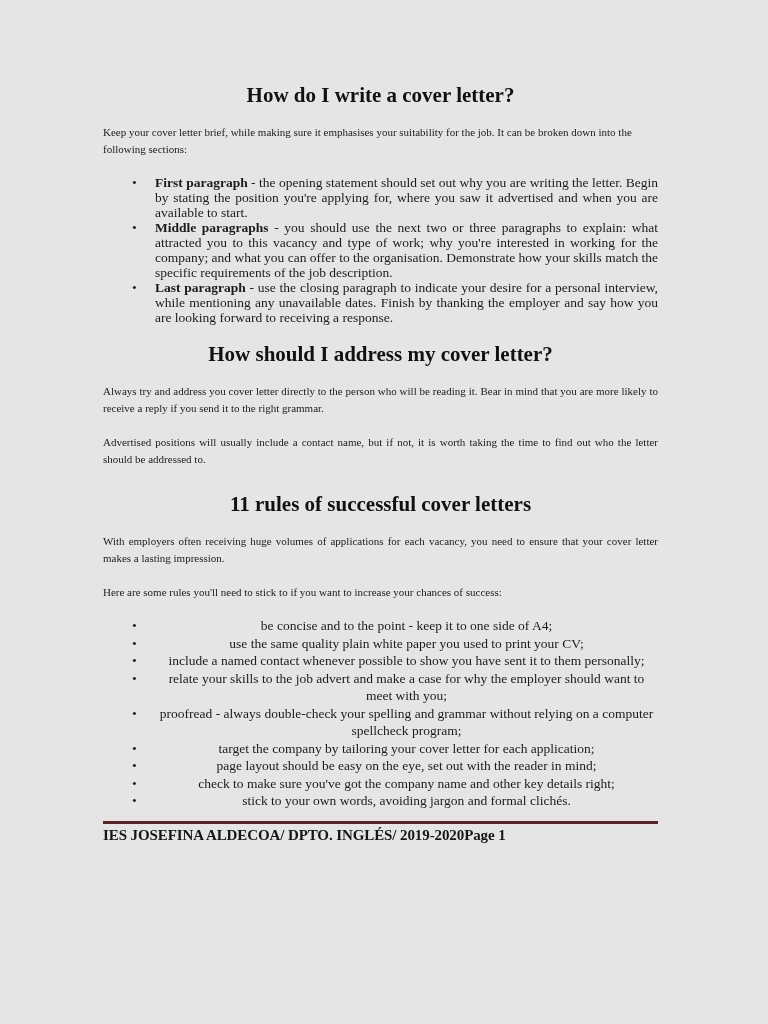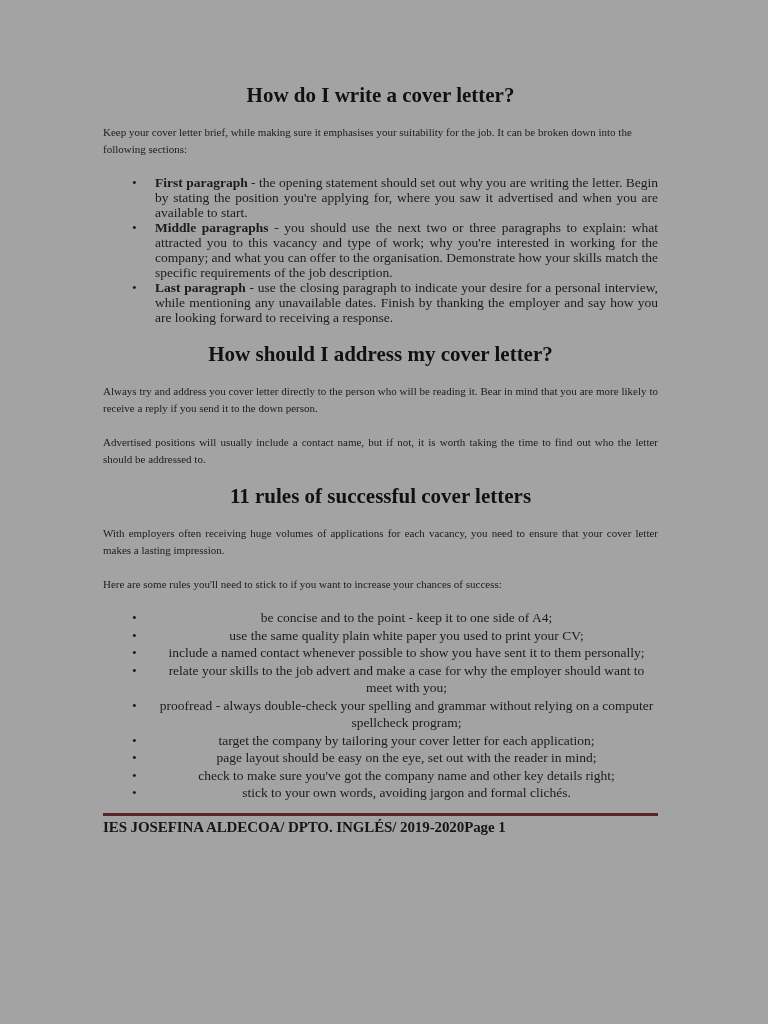--- a/index.html
+++ b/index.html
@@ -4,39 +4,39 @@
 <style>
   html, body {
     margin: 0;
     padding: 0;
     background: #ffffff;
   }
   .page {
     position: relative;
     width: 768px;
     height: 1024px;
-    background: #a3a3a3;
+    background: #e5e5e5;
     font-family: "Liberation Serif", serif;
     color: #1b1b1b;
     overflow: hidden;
   }
   .content {
     box-sizing: border-box;
     padding: 82px 110px 0 103px;
   }
   h1 {
     font-size: 21px;
     line-height: 26px;
     font-weight: bold;
     text-align: center;
     margin: 0;
     color: #111111;
   }
   h1.h2 { margin-top: 16px; }
-  h1.h3 { margin-top: 15px; }
+  h1.h3 { margin-top: 23px; }
   p {
     font-size: 11px;
     line-height: 17px;
     margin: 0;
     margin-top: 17px;
   }
   p.justify { text-align: justify; }
   p.after-heading { margin-top: 16px; }
   ul {
     list-style: none;
@@ -89,21 +89,21 @@
     <p class="after-heading">Keep your cover letter brief, while making sure it emphasises your suitability for the job. It can be broken down into the following sections:</p>
 
     <ul class="list1">
       <li><b>First paragraph</b><span> - the opening statement should set out why you are writing the letter. Begin by stating the position you're applying for, where you saw it advertised and when you are available to start.</span></li>
       <li><b>Middle paragraphs</b><span> - you should use the next two or three paragraphs to explain: what attracted you to this vacancy and type of work; why you're interested in working for the company; and what you can offer to the organisation. Demonstrate how your skills match the specific requirements of the job description.</span></li>
       <li><b>Last paragraph</b><span> - use the closing paragraph to indicate your desire for a personal interview, while mentioning any unavailable dates. Finish by thanking the employer and say how you are looking forward to receiving a response.</span></li>
     </ul>
 
     <h1 class="h2">How should I address my cover letter?</h1>
 
-    <p class="justify after-heading">Always try and address you cover letter directly to the person who will be reading it. Bear in mind that you are more likely to receive a reply if you send it to the down person.</p>
+    <p class="justify after-heading">Always try and address you cover letter directly to the person who will be reading it. Bear in mind that you are more likely to receive a reply if you send it to the right grammar.</p>
     <p class="justify">Advertised positions will usually include a contact name, but if not, it is worth taking the time to find out who the letter should be addressed to.</p>
 
     <h1 class="h3">11 rules of successful cover letters</h1>
 
     <p class="justify after-heading">With employers often receiving huge volumes of applications for each vacancy, you need to ensure that your cover letter makes a lasting impression.</p>
     <p class="justify">Here are some rules you'll need to stick to if you want to increase your chances of success:</p>
 
     <ul class="list2">
       <li>be concise and to the point - keep it to one side of A4;</li>
       <li>use the same quality plain white paper you used to print your CV;</li>

